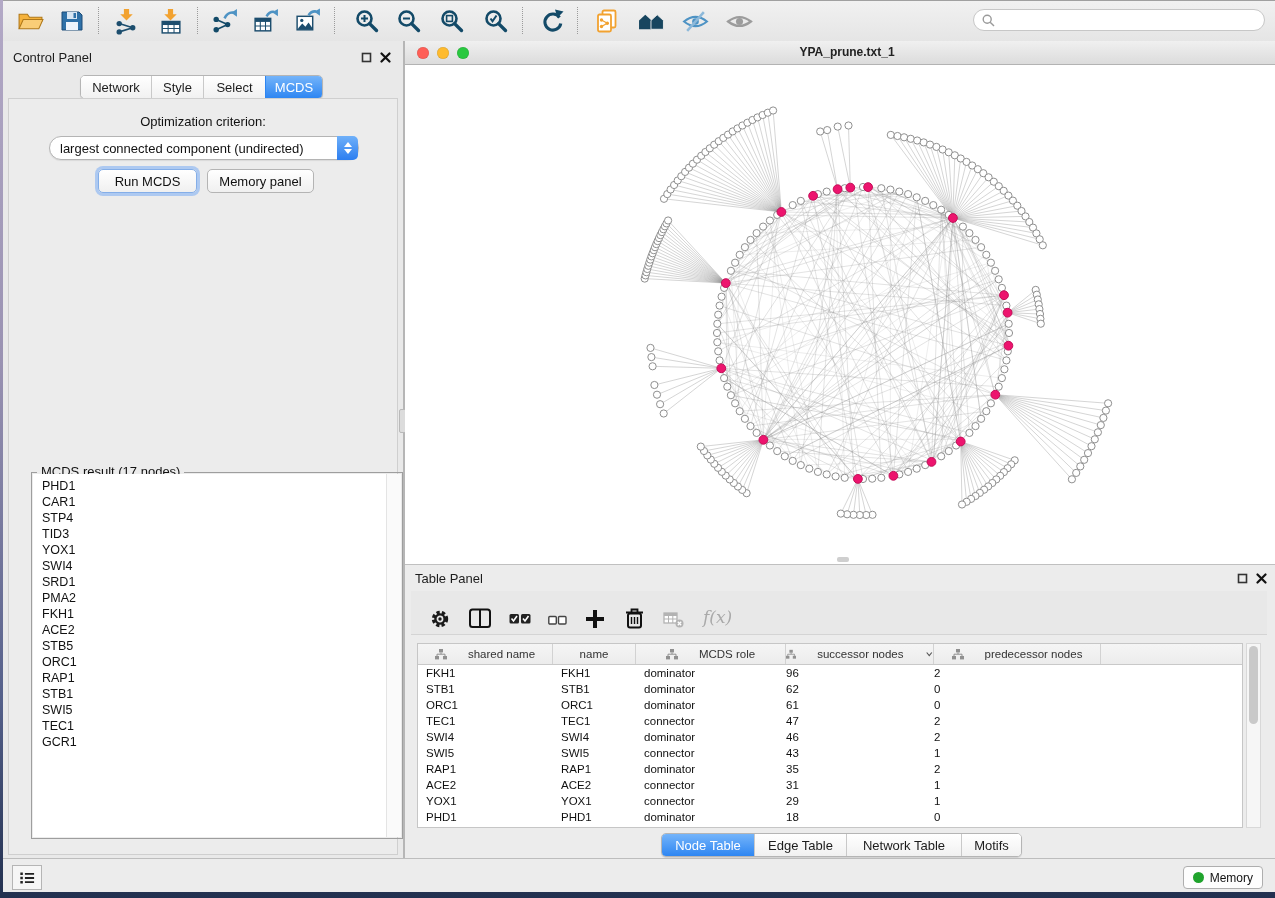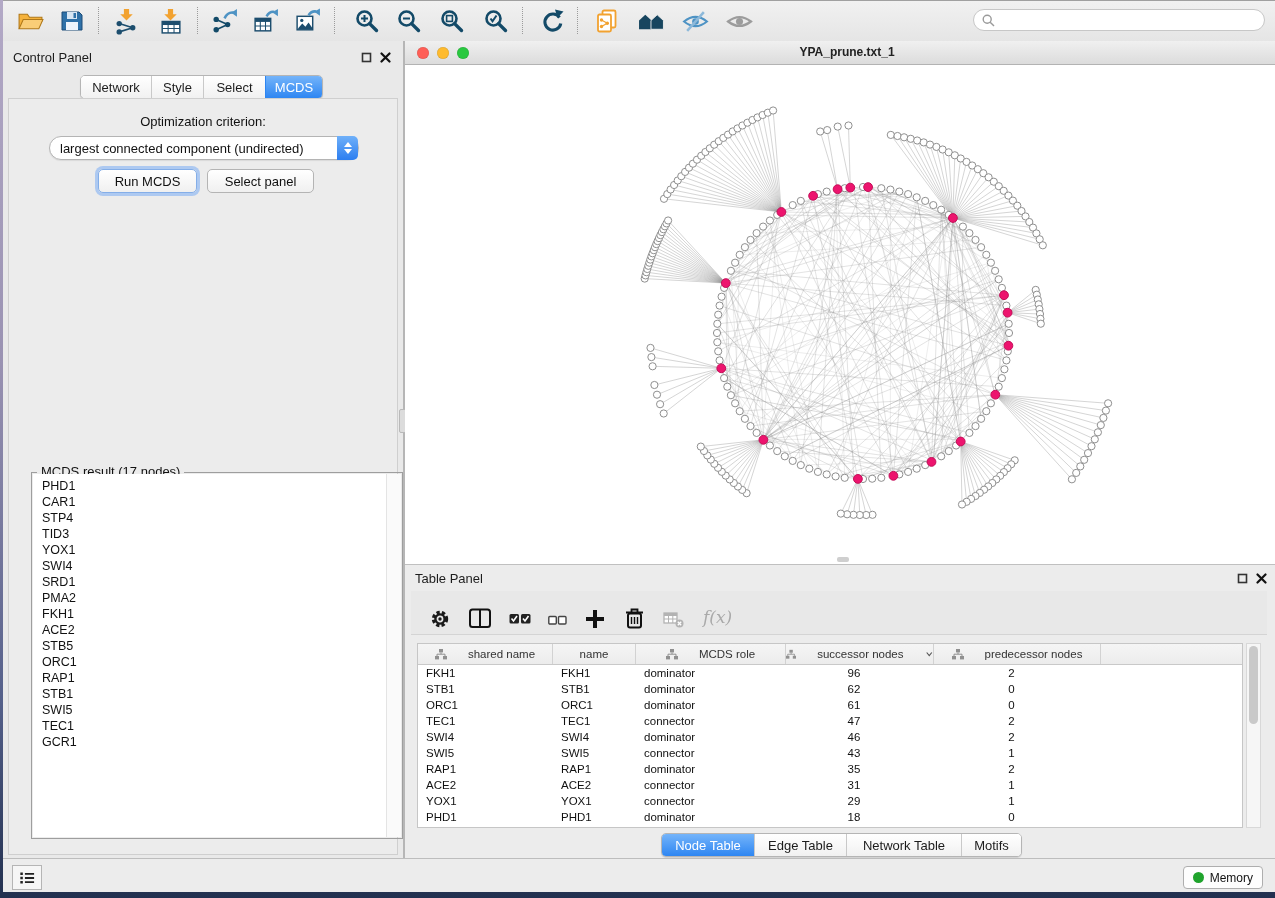--- a/index.html
+++ b/index.html
@@ -64,21 +64,21 @@
   #table-panel{position:absolute;left:402px;top:563px;width:870px;height:294px;background:#ececec;border-top:1px solid #c0c0c0;box-sizing:border-box}
   #tp-toolbar{position:absolute;left:6px;top:26px;width:856px;height:44px;background:#e8e8e8;
        border-bottom:1px solid #d4d4d4;display:flex;align-items:flex-end;gap:17px;padding-left:18px;box-sizing:border-box}
   #table-wrap{position:absolute;left:12px;top:78px;width:826px;height:185px;background:#fff;border:1px solid #c6c6c6;box-sizing:border-box;overflow:hidden}
   #thead{display:flex;height:20px;background:linear-gradient(#f5f5f5,#ececec);border-bottom:1px solid #c9c9c9}
   .th{display:flex;align-items:center;justify-content:center;gap:21px;font-size:11.5px;color:#333;
       border-right:1px solid #d2d2d2;box-sizing:border-box;height:20px}
   .thl{white-space:nowrap}
   .tr{display:flex;height:16px;align-items:center}
   .td{font-size:11.5px;color:#111;box-sizing:border-box;padding-left:8px;white-space:nowrap;overflow:hidden}
-  .td.num{text-align:center;padding-left:0;padding-right:12px}
+  .td.num{text-align:left;padding-left:0;padding-right:12px}
   #vscroll2{position:absolute;left:841px;top:78px;width:15px;height:185px;background:#f6f6f6;border:1px solid #d8d8d8;box-sizing:border-box}
   #vscroll2 .thumb{position:absolute;left:2px;top:2px;width:9px;height:78px;background:#c9c9c9;border-radius:5px}
   #table-tabs{position:absolute;left:256px;top:268px}
   
   #status-bar{position:absolute;left:0;top:857px;width:100%;height:34px;background:#ececec;border-top:1px solid #bdbdbd;box-sizing:border-box}
   #list-btn{position:absolute;left:9px;top:6px;width:30px;height:25px;background:#f6f6f6;border:1px solid #b5b5b5;
        display:flex;align-items:center;justify-content:center;box-sizing:border-box}
   #memory-btn{position:absolute;right:12px;top:7px;height:23px;background:#fdfdfd;border:1px solid #aeaeae;border-radius:4px;
        display:flex;align-items:center;gap:6px;padding:0 9px;box-sizing:border-box}
   #memory-dot{width:11px;height:11px;border-radius:50%;background:#1fa32c}
@@ -257,21 +257,21 @@
     <div id="cp-content">
       <div id="opt-label">Optimization criterion:</div>
       <div id="criterion-select">
         <span>largest connected component (undirected)</span>
         <div id="criterion-cap">
           <div class="tri-up"></div>
             <div class="tri-dn"></div>
         </div>
       </div>
       <div class="pushbtn" id="run-btn">Run MCDS</div>
-      <div class="pushbtn" id="closep-btn">Select panel</div>
+      <div class="pushbtn" id="closep-btn">Memory panel</div>
 
       <div id="mcds-group">
         <div id="mcds-legend">MCDS result (17 nodes)</div>
         <div id="mcds-listwrap">
           <div id="mcds-list">
               <div class="mcds-item">PHD1</div>
               <div class="mcds-item">CAR1</div>
               <div class="mcds-item">STP4</div>
               <div class="mcds-item">TID3</div>
               <div class="mcds-item">YOX1</div>

